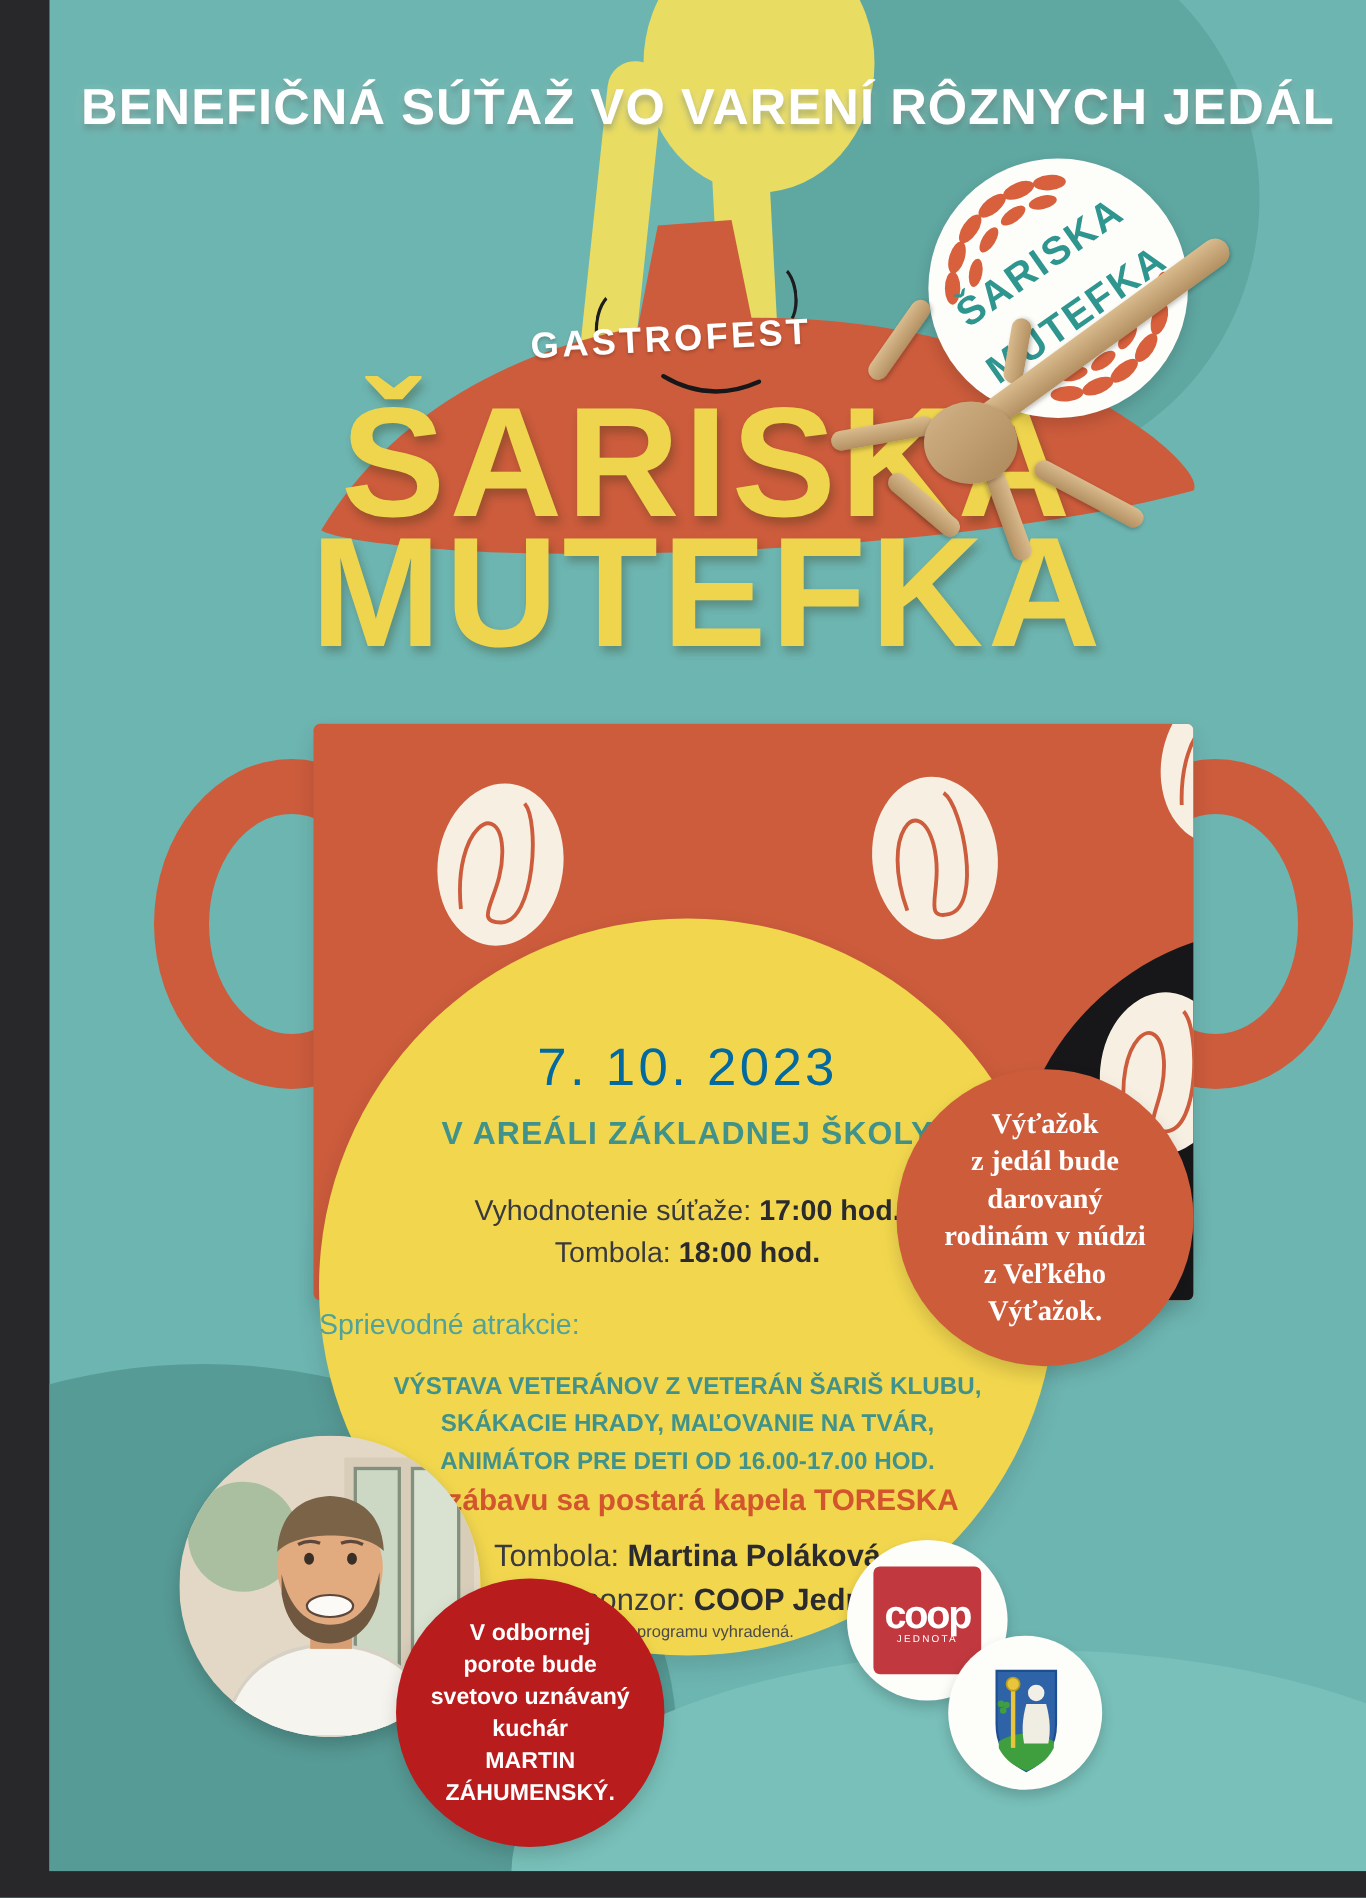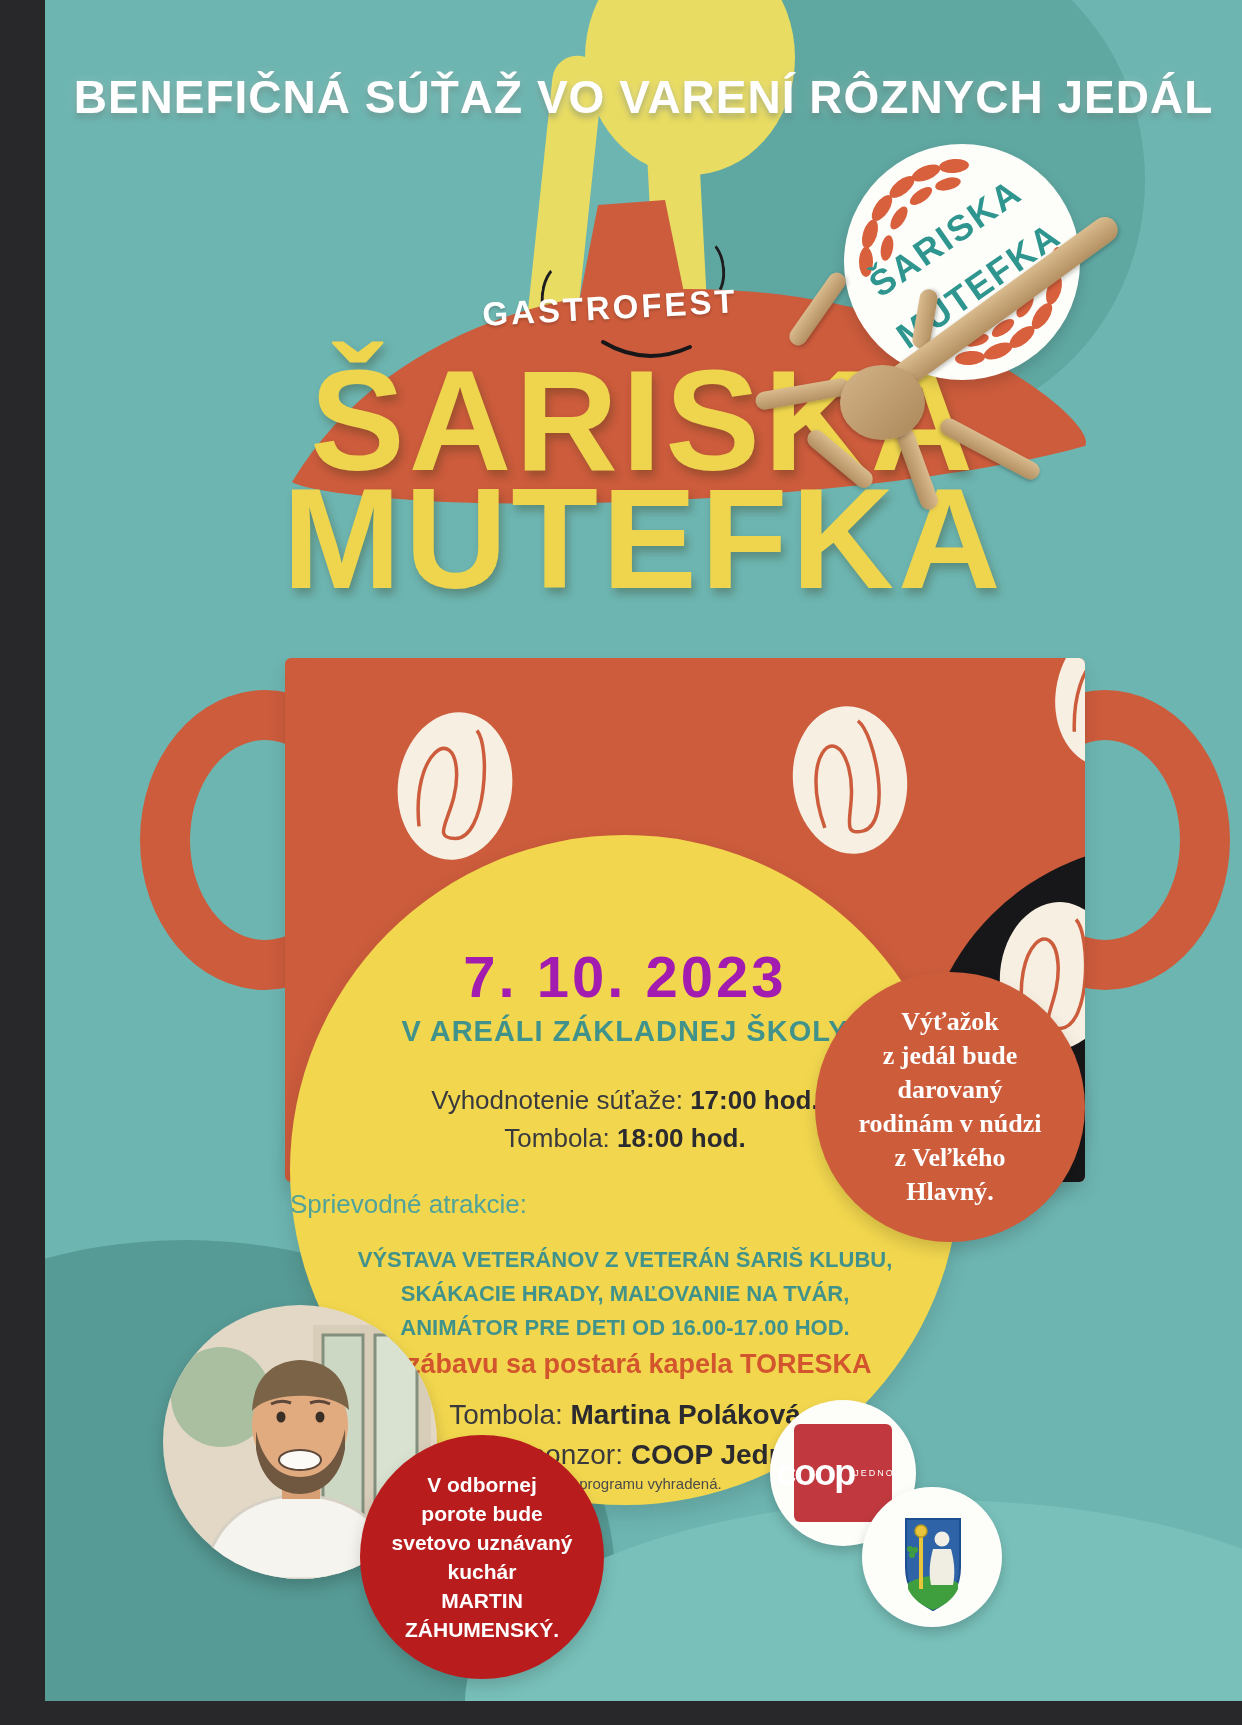--- a/index.html
+++ b/index.html
@@ -29,21 +29,21 @@
   
   .wood{background:linear-gradient(180deg,#d9bb8e,#b39062);border-radius:12px;box-shadow:0 2px 4px rgba(0,0,0,.25);}
   
   .pot{left:240px;top:658px;width:800px;height:524px;background:#cc5c3c;overflow:hidden;border-radius:6px;
     box-shadow:0 10px 18px rgba(0,0,0,.12);}
   .handle{width:250px;height:300px;border:50px solid #cc5c3c;border-radius:50%;background:transparent;box-sizing:border-box;}
   .seam{width:26px;height:90px;border:4px solid transparent;border-right:4px solid #1b1b1e;border-radius:50%;}
   
   .sun{left:245px;top:835px;width:670px;height:670px;border-radius:50%;background:#f2d74e;
     box-shadow:0 10px 22px rgba(0,0,0,.12);}
-  .sun .date{left:0;right:0;top:108px;text-align:center;color:#a21caf;font-size:58px;font-weight:bold;letter-spacing:3px;}
+  .sun .date{left:0;right:0;top:108px;text-align:center;color:#0369a1;font-size:48px;font-weight:normal;letter-spacing:3px;}
   .sun .venue{left:0;right:0;top:180px;text-align:center;color:#40928b;font-size:29px;font-weight:bold;letter-spacing:1px;}
   .sched{left:0;right:0;top:246px;text-align:center;color:#3a3a3e;font-size:26px;line-height:38px;}
   .sched b{font-weight:bold;color:#2b2b2f;}
   .attr-head{left:0;right:0;top:354px;text-align:left;color:#50a29a;font-size:26px;}
   .attr-lines{left:0;right:0;top:408px;text-align:center;color:#40928b;font-size:22px;font-weight:bold;line-height:34px;}
   .band{left:0;right:0;top:514px;text-align:center;color:#d2552e;font-size:27px;font-weight:bold;}
   .host{left:0;right:0;top:560px;text-align:center;color:#3a3a3e;font-size:28px;line-height:40px;}
   .host b{font-weight:bold;color:#2b2b2f;}
   .disclaimer{left:0;right:0;top:640px;text-align:center;color:#4a4a4a;font-size:15px;}
   
@@ -52,21 +52,21 @@
   .bubble-left{left:50px;top:900px;width:326px;height:326px;background:#cd5c3b;font-size:27px;line-height:37px;}
   .bubble-left .gap{height:24px;}
   .bubble-right{left:770px;top:972px;width:270px;height:270px;background:#cd5c3b;font-size:26px;line-height:34px;font-family:Liberation Serif, serif;}
   .bubble-jury{left:315px;top:1435px;width:244px;height:244px;background:#b91c1c;font-size:21px;line-height:29px;}
   
   .photo{left:118px;top:1305px;width:274px;height:274px;border-radius:50%;overflow:hidden;
     box-shadow:0 8px 16px rgba(0,0,0,.2);}
   .logo-circle{border-radius:50%;background:#fdfdfa;display:flex;align-items:center;justify-content:center;
     box-shadow:0 6px 12px rgba(0,0,0,.18);}
   .coop-circle{left:725px;top:1400px;width:146px;height:146px;}
-  .coop-box{width:98px;height:98px;background:#c1393f;border-radius:6px;display:flex;flex-direction:row;
+  .coop-box{width:98px;height:98px;background:#c1393f;border-radius:6px;display:flex;flex-direction:column;
     align-items:center;justify-content:center;}
   .coop-brand{color:#fff;font-weight:bold;font-size:36px;letter-spacing:-2px;line-height:34px;}
   .coop-sub{color:#fff;font-size:9px;letter-spacing:2px;margin-top:0;}
   .arms-circle{left:817px;top:1487px;width:140px;height:140px;}
 </style>
 </head>
 <body>
 
 <div class="canvas">
   <div class="poster">
@@ -188,21 +188,21 @@
       <div class="abs disclaimer">Zmena programu vyhradená.</div>
     </div>
 
 
     <div class="abs bubble bubble-right">
       <div>Výťažok</div>
       <div>z jedál bude</div>
       <div>darovaný</div>
       <div>rodinám v núdzi</div>
       <div>z Veľkého</div>
-      <div>Hlavný.</div>
+      <div>Výťažok.</div>
     </div>
 
     <div class="abs photo">
       <svg width="274" height="274" viewBox="0 0 274 274">
         <rect width="274" height="274" fill="#e3d8c6"></rect>
         <circle cx="58" cy="92" r="50" fill="#a9bfa0"></circle>
         <rect x="150" y="20" width="118" height="254" fill="#d8cdb9"></rect>
         <rect x="160" y="30" width="40" height="240" fill="#ccd8c3" stroke="#83907e" stroke-width="3"></rect>
         <rect x="212" y="30" width="42" height="240" fill="#d9e2d0" stroke="#83907e" stroke-width="3"></rect>
         <path d="M40,274 C50,212 90,192 137,190 C185,192 225,214 236,274 Z" fill="#f6f4ef" stroke="#d6d1c4" stroke-width="3"></path>

